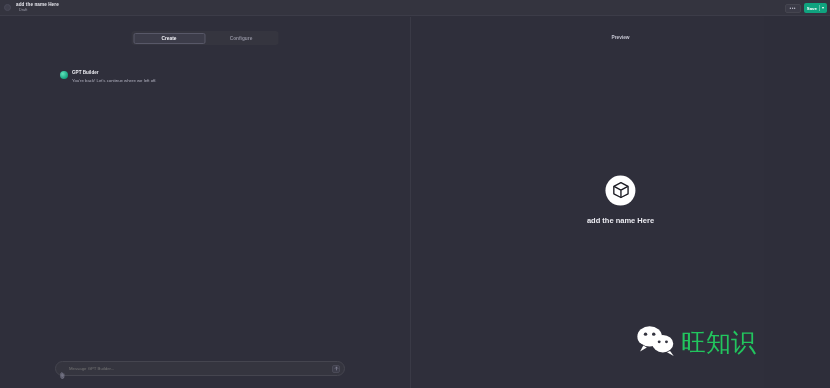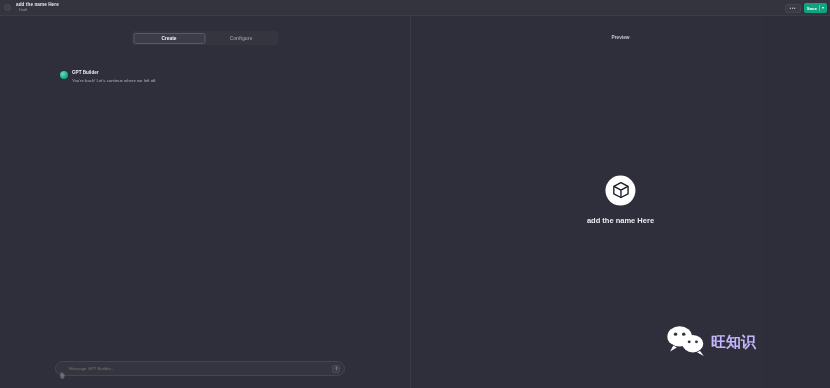--- a/index.html
+++ b/index.html
@@ -143,21 +143,21 @@
     flex: 0 0 auto;
   }
 
   
   .watermark {
     position: absolute; right: 8px; bottom: 28px;
     display: flex; align-items: center; gap: 5px;
     pointer-events: none;
   }
   .wm-text {
-    font-size: 15px; color: #c4b5fd; font-weight: 700;
+    font-size: 25px; color: #22c55e; font-weight: 400;
     font-family: "DejaVu Sans", sans-serif; line-height: 1;
   }
 </style>
 </head>
 <body>
 
 <div class="app">
 
   <div class="topbar">
     <div class="topbar-left">

